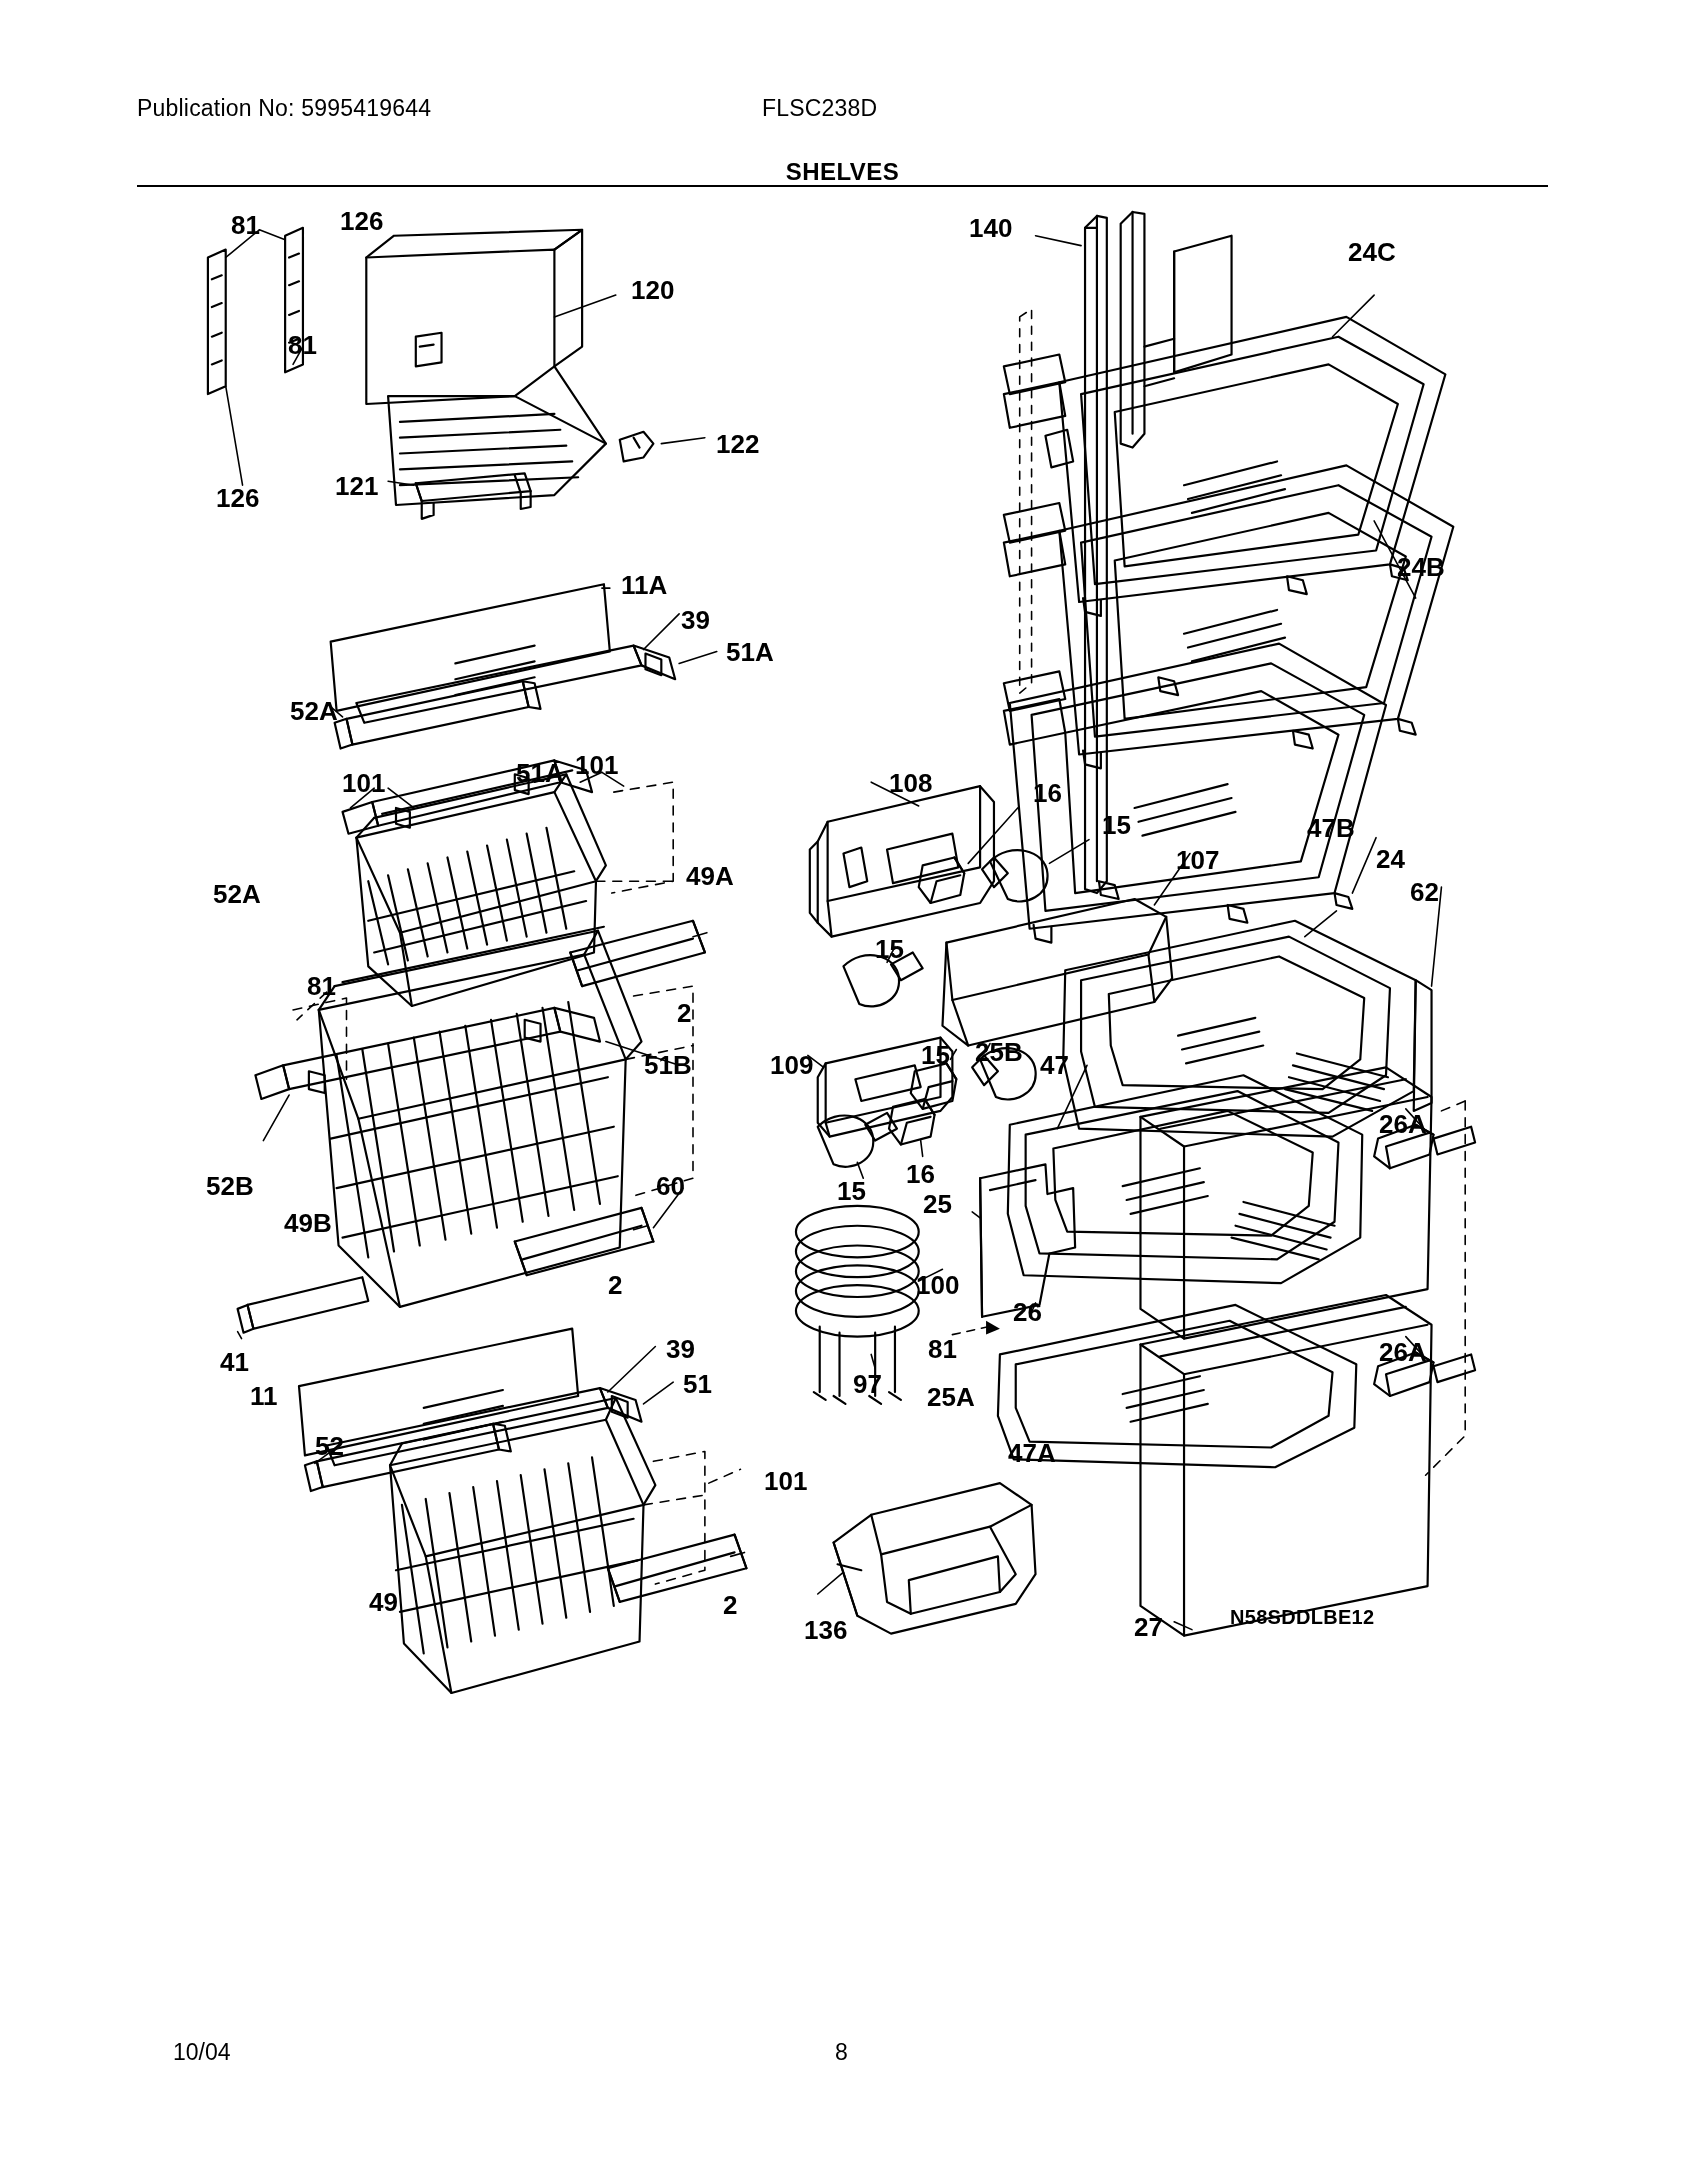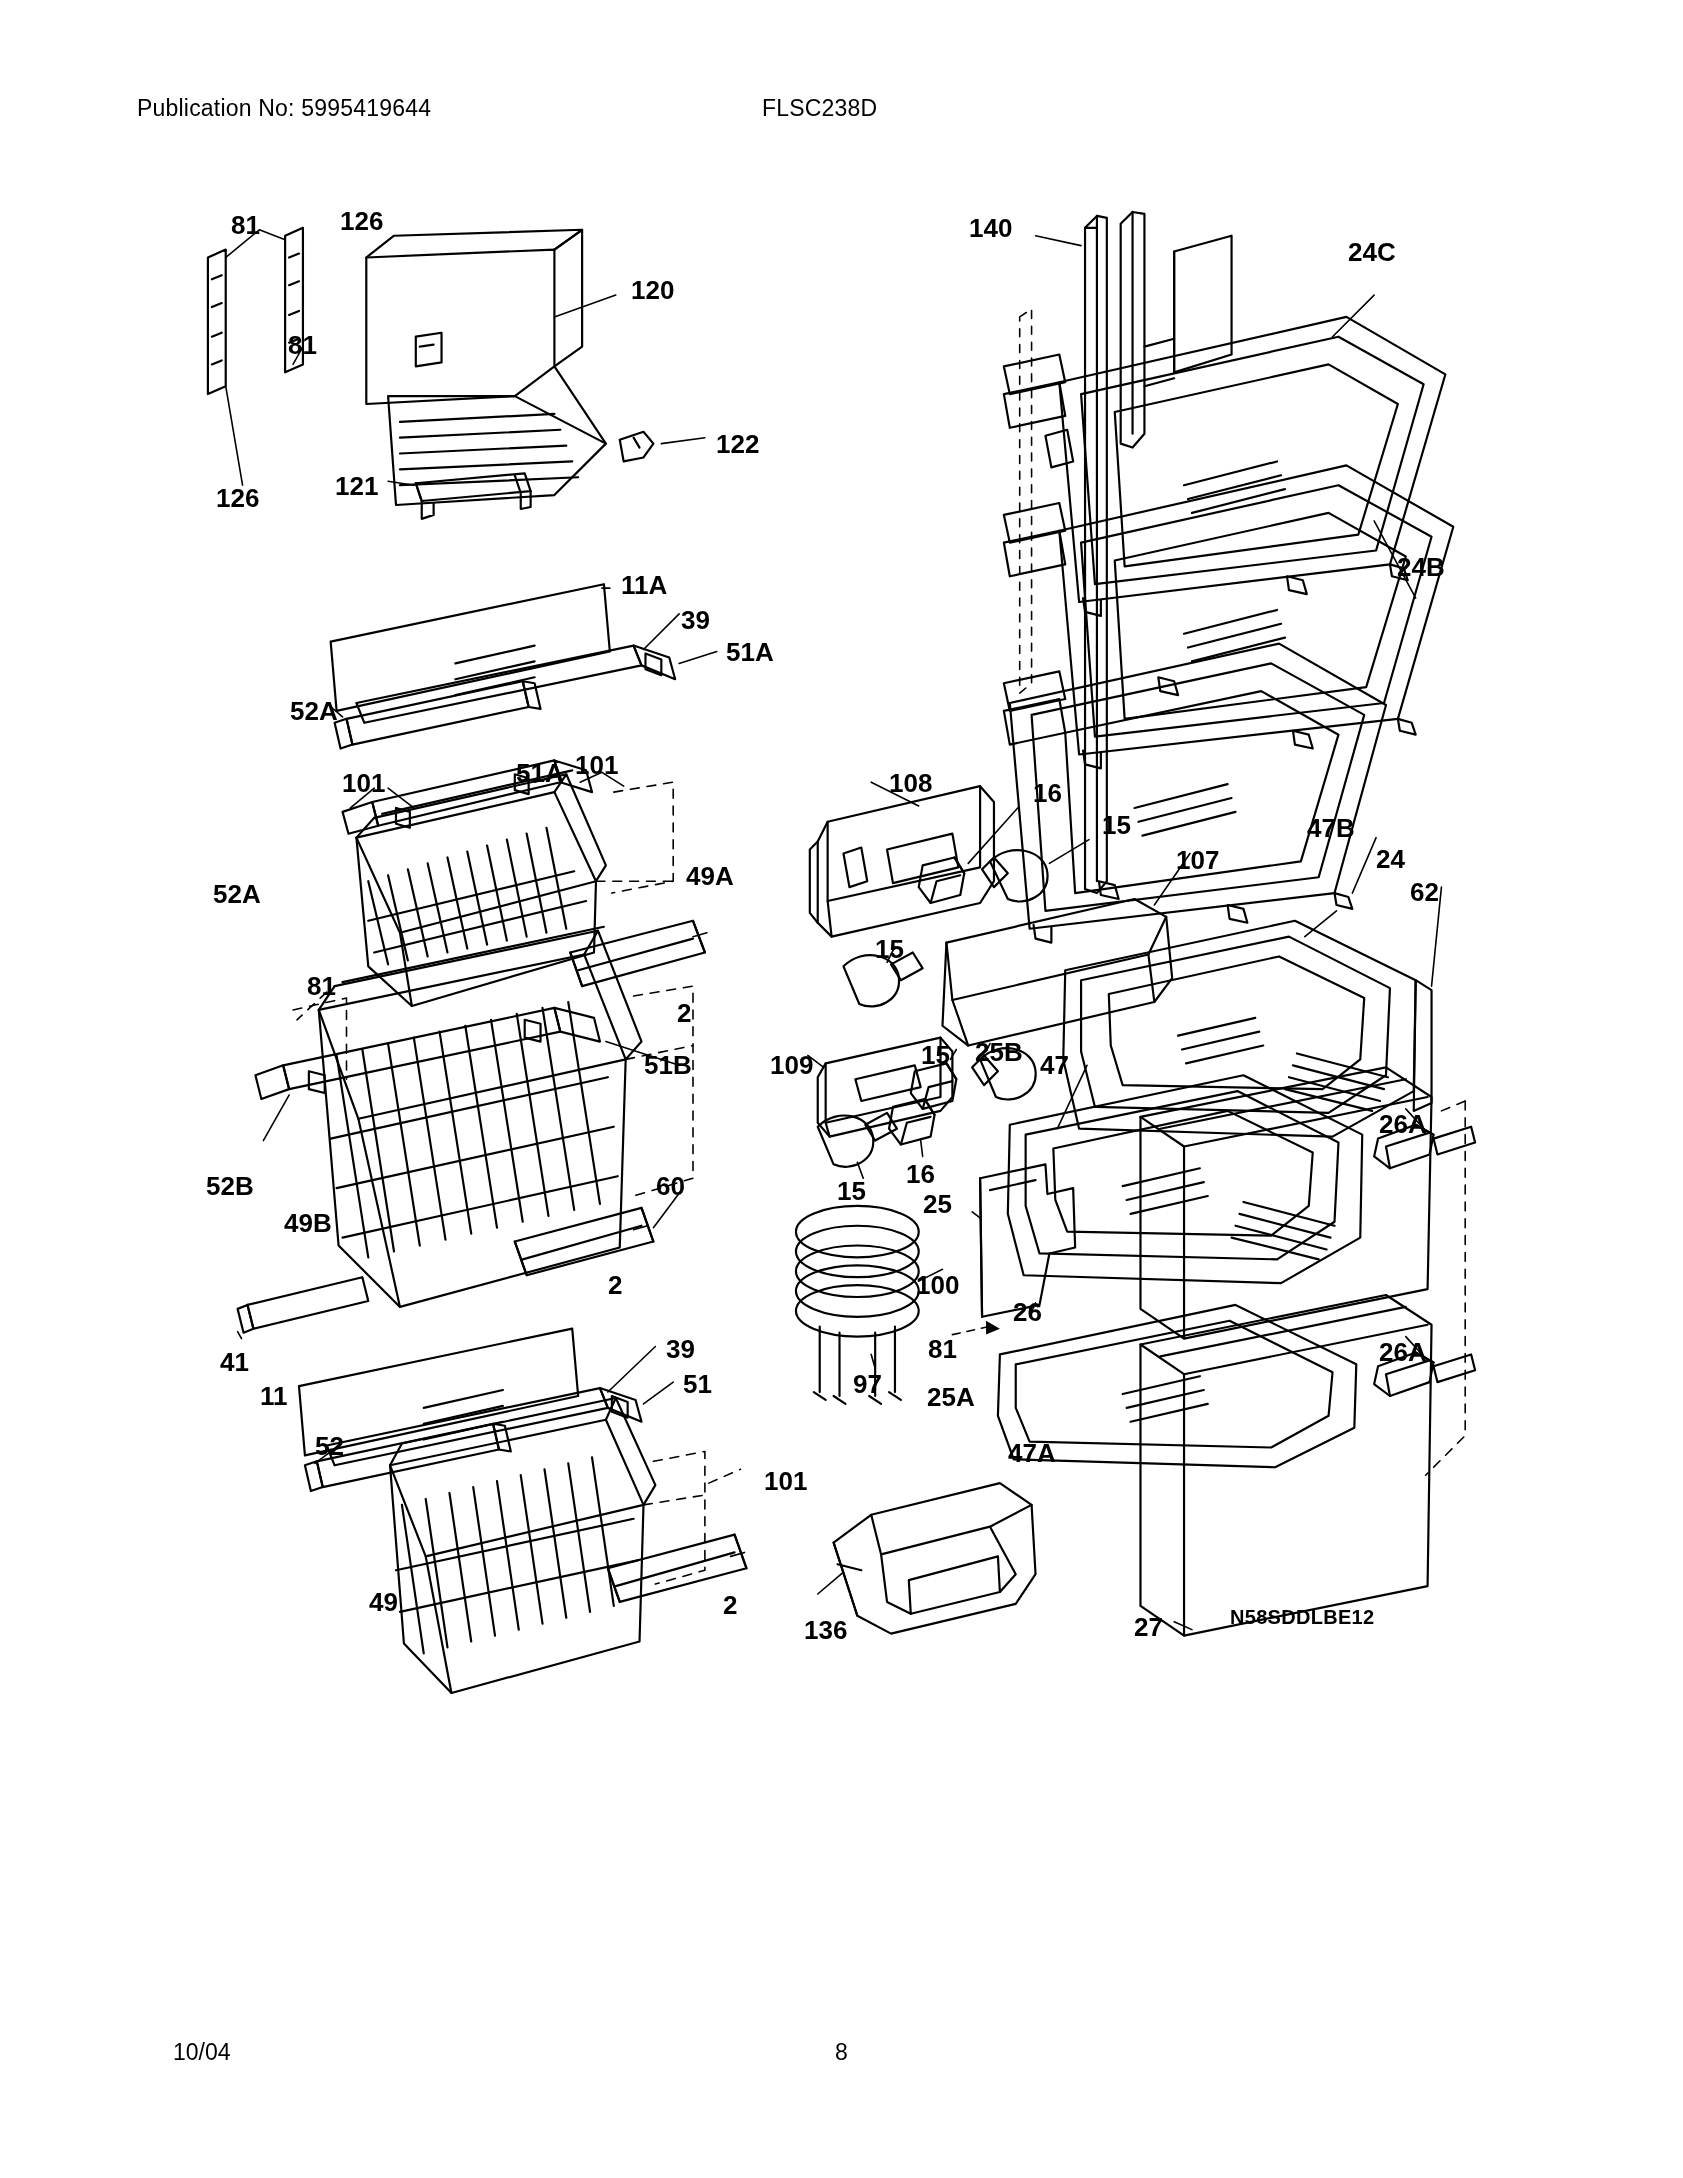--- a/index.html
+++ b/index.html
@@ -94,20 +94,24 @@
   }
 </style>
 </head>
 <body>
 
 <div class="page">
 
   <div class="hdr hdr-pub">Publication No: 5995419644</div>
   <div class="hdr hdr-model">FLSC238D</div>
 
+  <div class="title-bar">
+    <div class="ttl">SHELVES</div>
+    <div class="rule"></div>
+  </div>
 
   <div class="diagram">
     <svg width="1683" height="1822" viewBox="0 0 1700 1840">
       <g fill="none" stroke="#000" stroke-width="2.2" stroke-linejoin="round" stroke-linecap="round">
 
         <g>
           <path d="M210 70 L228 62 L228 200 L210 208 Z"></path>
           <path d="M214 92 l10 -4 M214 120 l10 -4 M214 150 l10 -4 M214 178 l10 -4"></path>
           <path d="M288 48 L306 40 L306 178 L288 186 Z"></path>
           <path d="M292 70 l10 -4 M292 98 l10 -4 M292 128 l10 -4 M292 156 l10 -4"></path>
@@ -529,21 +533,21 @@
         <div class="callout" style="left: 686px; top: 675px;">49A</div>
         <div class="callout" style="left: 213px; top: 693px;">52A</div>
         <div class="callout" style="left: 677px; top: 812px;">2</div>
         <div class="callout" style="left: 307px; top: 785px;">81</div>
         <div class="callout" style="left: 644px; top: 864px;">51B</div>
         <div class="callout" style="left: 206px; top: 985px;">52B</div>
         <div class="callout" style="left: 284px; top: 1022px;">49B</div>
         <div class="callout" style="left: 656px; top: 985px;">60</div>
         <div class="callout" style="left: 608px; top: 1084px;">2</div>
         <div class="callout" style="left: 220px; top: 1161px;">41</div>
-        <div class="callout" style="left: 260px; top: 1195px;">11</div>
+        <div class="callout" style="left: 250px; top: 1195px;">11</div>
         <div class="callout" style="left: 666px; top: 1148px;">39</div>
         <div class="callout" style="left: 683px; top: 1183px;">51</div>
         <div class="callout" style="left: 315px; top: 1245px;">52</div>
         <div class="callout" style="left: 764px; top: 1280px;">101</div>
         <div class="callout" style="left: 369px; top: 1401px;">49</div>
         <div class="callout" style="left: 723px; top: 1404px;">2</div>
         <div class="callout" style="left: 804px; top: 1429px;">136</div>
         <div class="callout" style="left: 889px; top: 582px;">108</div>
         <div class="callout" style="left: 1033px; top: 592px;">16</div>
         <div class="callout" style="left: 1102px; top: 624px;">15</div>

